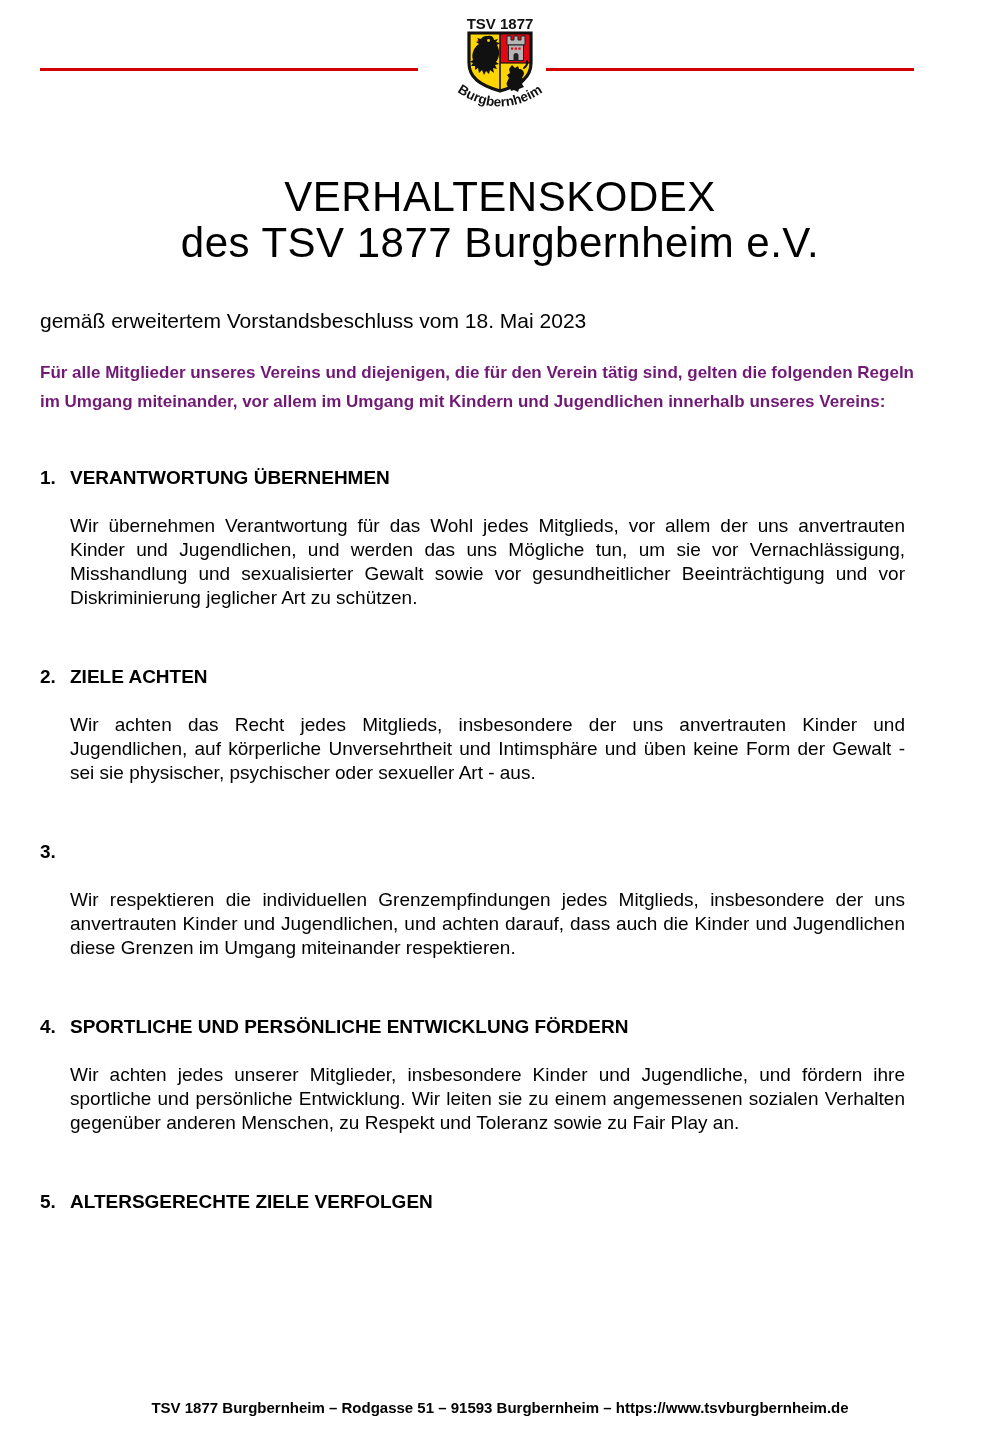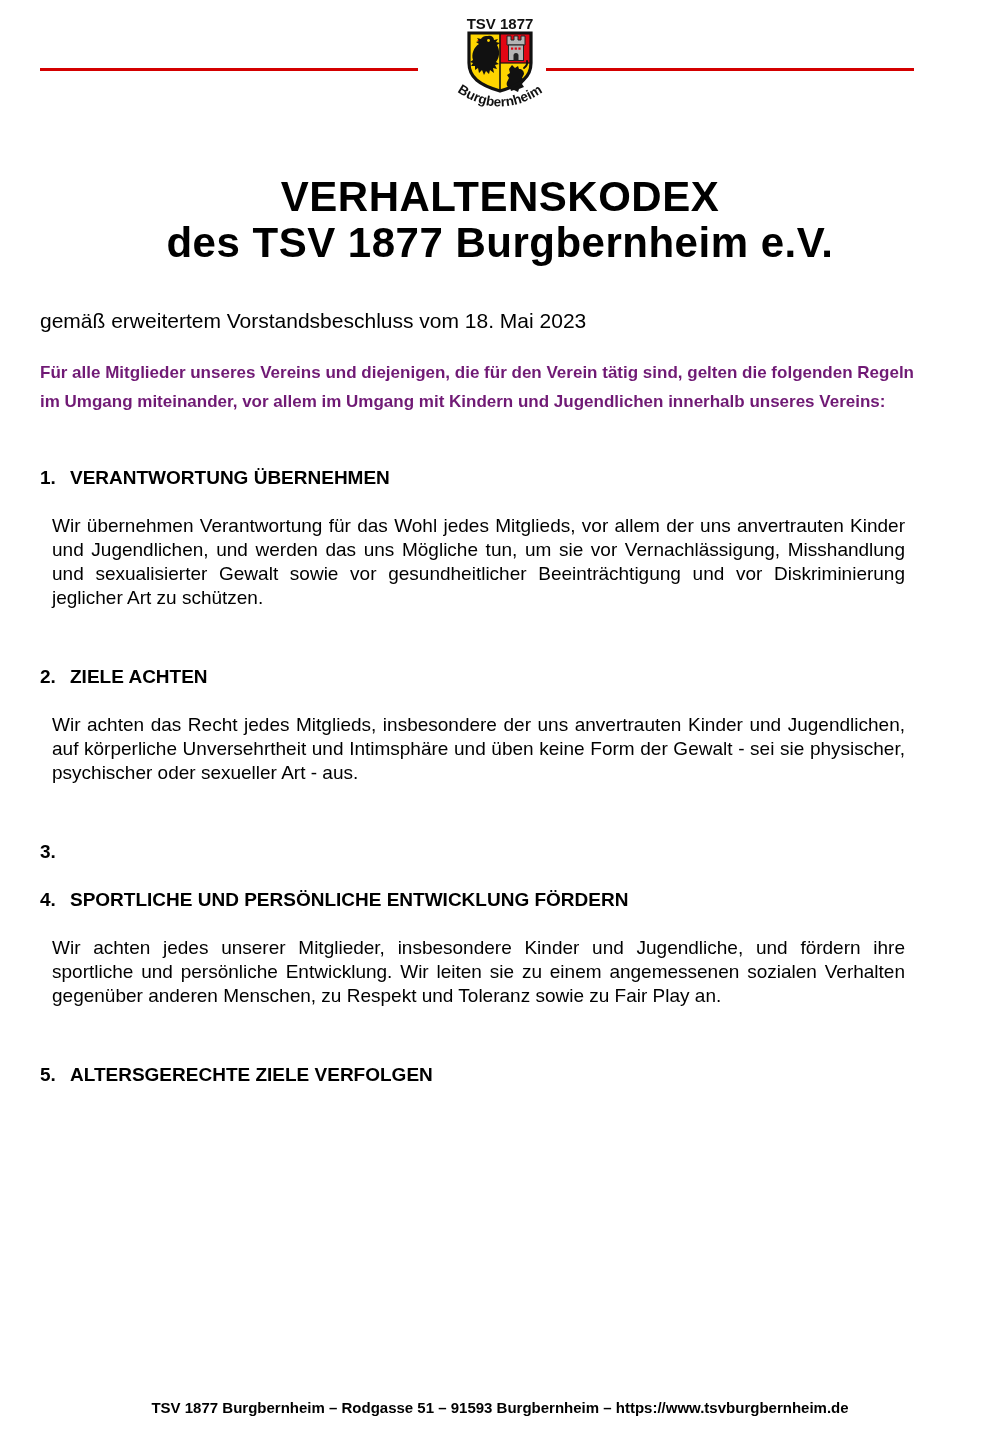--- a/index.html
+++ b/index.html
@@ -11,40 +11,40 @@
     color:#000;
     overflow:hidden;
   }
   
   .crest-header{position:relative;height:120px;}
   .rule{position:absolute;top:68px;height:3px;background:#d40000;}
   .rule-left{left:40px;width:378px;}
   .rule-right{left:546px;width:368px;}
   .crest{position:absolute;left:50%;top:8px;transform:translateX(-50%);}
   
-  .title-block{margin-top:54px;text-align:center;font-weight:bold;font-size:42px;line-height:46px;letter-spacing:0.5px;}
+  .title-block{margin-top:54px;text-align:center;font-weight:normal;font-size:42px;line-height:46px;letter-spacing:0.5px;}
   
   .subtitle{margin:42px 95px 0 40px;font-size:21px;line-height:26px;}
   
   .intro{
     margin:24px 86px 0 40px;
     font-size:17px;line-height:29px;font-weight:bold;
     color:#701a75;
     text-align:justify;
   }
   
   .sections{margin-top:50px;}
   .sec-heading{
     display:flex;align-items:baseline;
     font-weight:bold;font-size:19px;line-height:24px;
     margin:0 95px 24px 40px;
   }
   .sec-num{width:30px;flex:0 0 30px;}
   .sec-para{
-    margin:0 95px 55px 52px;
+    margin:0 95px 55px 70px;
     font-size:19px;line-height:24px;
     text-align:justify;
   }
   
   .footer{
     position:absolute;left:0;top:1399px;width:100%;
     text-align:center;font-size:15px;font-weight:bold;
   }
 </style>
 </head>
@@ -121,20 +121,21 @@
         <span class="sec-num">2.</span>
         <span>ZIELE ACHTEN</span>
       </div>
       <p class="sec-para">Wir achten das Recht jedes Mitglieds, insbesondere der uns anvertrauten Kinder und Jugendlichen, auf körperliche Unversehrtheit und Intimsphäre und üben keine Form der Gewalt - sei sie physischer, psychischer oder sexueller Art - aus.</p>
     </div>
 
     <div class="section">
       <div class="sec-heading">
         <span class="sec-num">3.</span>
       </div>
+      <p class="sec-para">Wir respektieren die individuellen Grenzempfindungen jedes Mitglieds, insbesondere der uns anvertrauten Kinder und Jugendlichen, und achten darauf, dass auch die Kinder und Jugendlichen diese Grenzen im Umgang miteinander respektieren.</p>
     </div>
 
     <div class="section">
       <div class="sec-heading">
         <span class="sec-num">4.</span>
         <span>SPORTLICHE UND PERSÖNLICHE ENTWICKLUNG FÖRDERN</span>
       </div>
       <p class="sec-para">Wir achten jedes unserer Mitglieder, insbesondere Kinder und Jugendliche, und fördern ihre sportliche und persönliche Entwicklung. Wir leiten sie zu einem angemessenen sozialen Verhalten gegenüber anderen Menschen, zu Respekt und Toleranz sowie zu Fair Play an.</p>
     </div>
 

